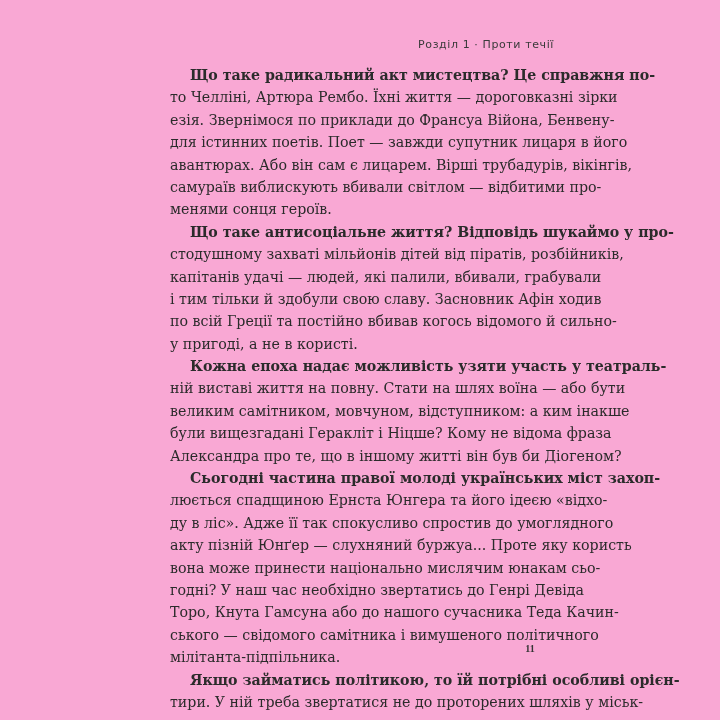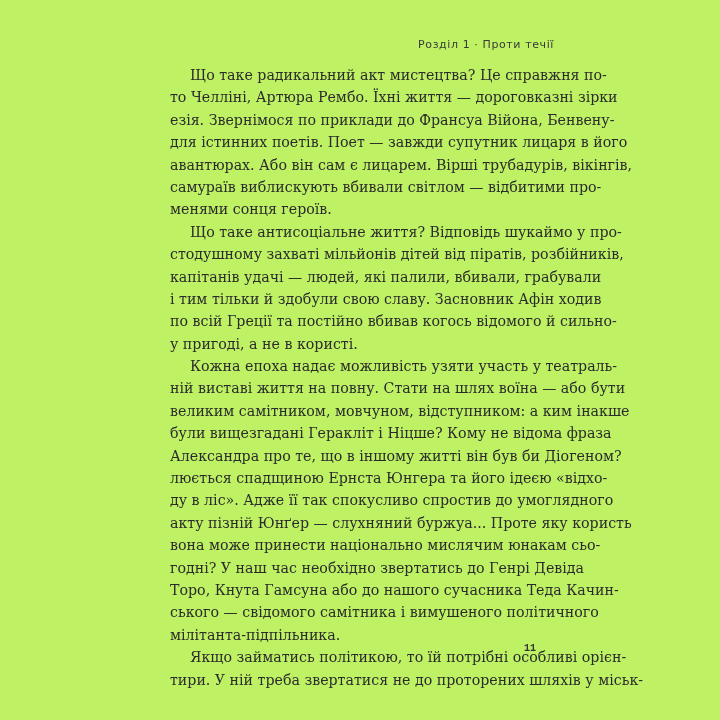--- a/index.html
+++ b/index.html
@@ -10,21 +10,21 @@
     body {
       width: 720px;
       height: 720px;
       position: relative;
       overflow: hidden;
     }
     .page {
       position: absolute;
       left: 0; top: 0;
       width: 720px; height: 720px;
-      background: #bef264;
+      background: #f9a8d4;
     }
     .running-head {
       position: absolute;
       left: 400px;
       top: 38px;
       width: 154px;
       text-align: right;
       font-family: "DejaVu Sans", sans-serif;
       font-size: 11px;
       letter-spacing: 0.6px;
@@ -44,31 +44,32 @@
     .line {
       display: block;
       white-space: nowrap;
       text-align: justify;
       text-align-last: justify;
       height: 22.4px;
       overflow: visible;
     }
     .line.indent {
       padding-left: 20px;
+      font-weight: bold;
     }
     .line.last {
       text-align-last: left;
     }
     .page-number {
       position: absolute;
       left: 510px;
       top: 643px;
       width: 40px;
       text-align: center;
-      font-family: Liberation Mono, monospace;
+      font-family: Liberation Serif, serif;
       font-size: 10px;
       font-weight: bold;
       color: #333333;
     }
   </style>
 </head>
 <body>
 
 <div class="page">
   <div class="running-head">Розділ 1 · Проти течії</div>
@@ -96,20 +97,21 @@
 
     <div>
       <span class="line indent">Кожна епоха надає можливість узяти участь у театраль-</span>
       <span class="line">ній виставі життя на повну. Стати на шлях воїна — або бути</span>
       <span class="line">великим самітником, мовчуном, відступником: а ким інакше</span>
       <span class="line">були вищезгадані Геракліт і Ніцше? Кому не відома фраза</span>
       <span class="line last">Александра про те, що в іншому житті він був би Діогеном?</span>
     </div>
 
     <div>
+      <span class="line indent">Сьогодні частина правої молоді українських міст захоп-</span>
       <span class="line">люється спадщиною Ернста Юнгера та його ідеєю «відхо-</span>
       <span class="line">ду в ліс». Адже її так спокусливо спростив до умоглядного</span>
       <span class="line">акту пізній Юнґер — слухняний буржуа... Проте яку користь</span>
       <span class="line">вона може принести національно мислячим юнакам сьо-</span>
       <span class="line">годні? У наш час необхідно звертатись до Генрі Девіда</span>
       <span class="line">Торо, Кнута Гамсуна або до нашого сучасника Теда Качин-</span>
       <span class="line">ського — свідомого самітника і вимушеного політичного</span>
       <span class="line last">мілітанта-підпільника.</span>
     </div>
 

